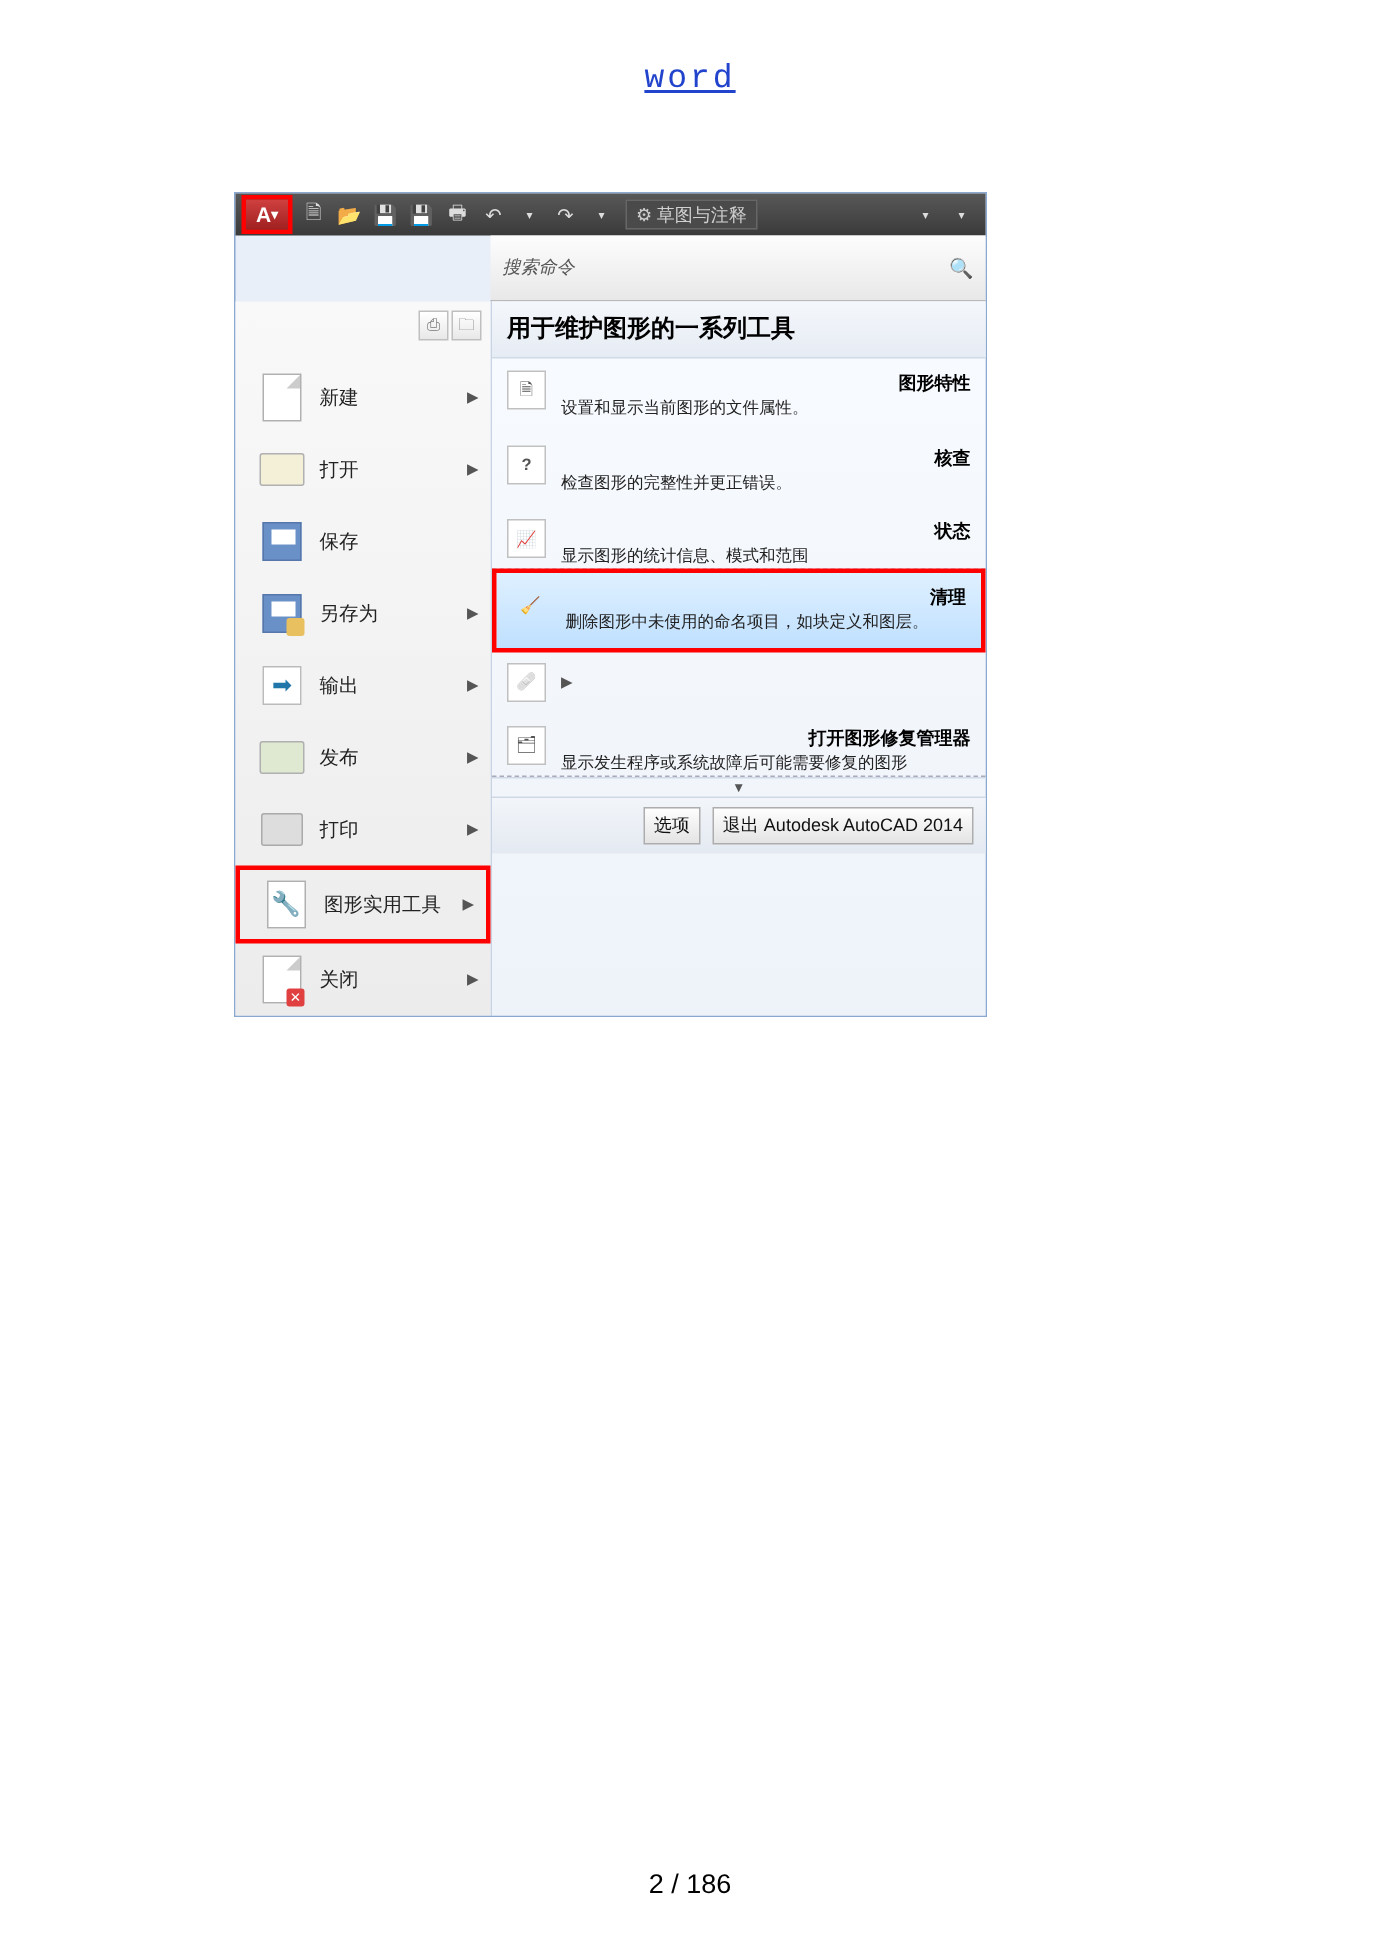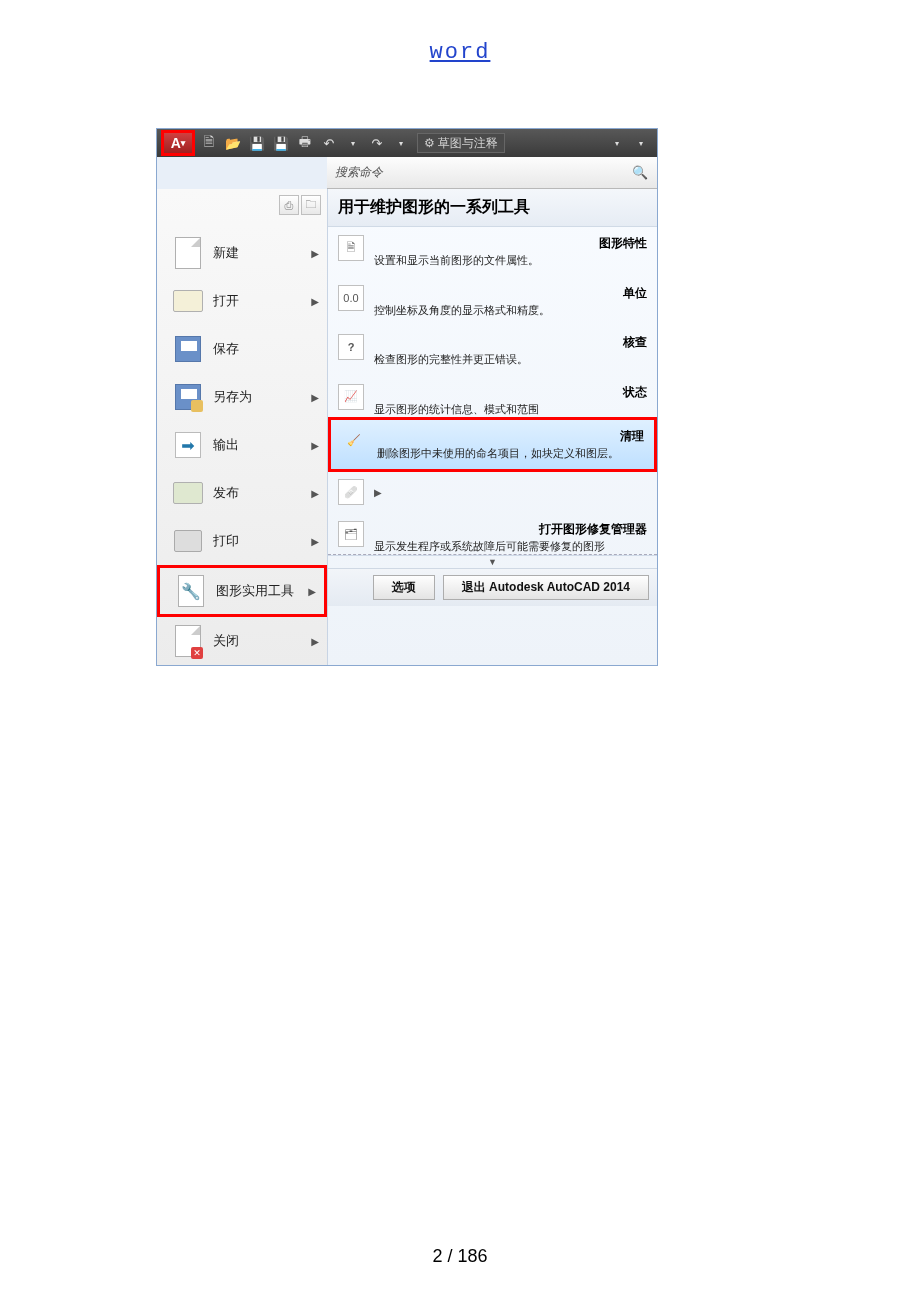--- a/index.html
+++ b/index.html
@@ -74,21 +74,21 @@
       border: 1px solid #666;
       color: #d0d0d0;
       font-size: 12px;
       display: flex;
       align-items: center;
       margin-left: 4px;
     }
     .gear { color: #ccc; margin-right: 3px; }
     .tb-end { margin-left: auto; margin-right: 4px; display: flex; }
     .searchbar {
-      height: 32px;
+      height: 44px;
       background: linear-gradient(#fdfdfd, #e8e8e8);
       border-bottom: 1px solid #b8b8b8;
       display: flex;
       align-items: center;
       padding: 0 8px;
       margin-left: 170px;
       justify-content: flex-end;
     }
     .search-input {
       flex: 1;
@@ -194,23 +194,22 @@
       border-top: 1px solid #cfd8e4;
       display: flex;
       justify-content: flex-end;
       padding: 6px 8px;
       gap: 8px;
     }
     .fbtn {
       border: 1px solid #adadad;
       background: linear-gradient(#fefefe,#e4e4e4);
       font-size: 12px;
-      padding: 3px 18px;
+      padding: 3px 6px;
       color: #111;
-      font-weight: bold;
     }
     
     .doc-ic { width:26px;height:32px;border:1px solid #b0b0b0;background:#fff;position:relative; }
     .doc-ic::after{content:"";position:absolute;top:0;right:0;width:9px;height:9px;background:linear-gradient(135deg,#fff 48%,#ccc 52%);}
     .fold-ic{width:30px;height:22px;border:1px solid #b0b0b0;background:#f4f0d8;border-radius:2px;}
     .save-ic{width:26px;height:26px;border:1px solid #5577aa;background:#6a90c8;position:relative;}
     .save-ic::after{content:"";position:absolute;left:5px;top:4px;width:16px;height:10px;background:#fff;}
     .print-ic{width:28px;height:22px;border:1px solid #aaa;background:#ddd;border-radius:2px;}
     .arrow-ic{width:26px;height:26px;border:1px solid #bbb;background:#fff;display:flex;align-items:center;justify-content:center;color:#27a;font-size:16px;}
     .wrench-ic{width:26px;height:32px;border:1px solid #b0b0b0;background:#fff;display:flex;align-items:center;justify-content:center;color:#888;font-size:16px;}
@@ -336,27 +335,20 @@
       <div class="panel-title">用于维护图形的一系列工具</div>
 
       <div class="ri">
         <div class="ico">🗎</div>
         <div class="txt">
           <div class="ttl">图形特性</div>
           <div class="desc">设置和显示当前图形的文件属性。</div>
         </div>
       </div>
 
-      <div class="ri">
-        <div class="ico unit-ic">0.0</div>
-        <div class="txt">
-          <div class="ttl">单位</div>
-          <div class="desc">控制坐标及角度的显示格式和精度。</div>
-        </div>
-      </div>
 
       <div class="ri">
         <div class="ico q-ic">?</div>
         <div class="txt">
           <div class="ttl">核查</div>
           <div class="desc">检查图形的完整性并更正错误。</div>
         </div>
       </div>
 
       <div class="ri cut">

